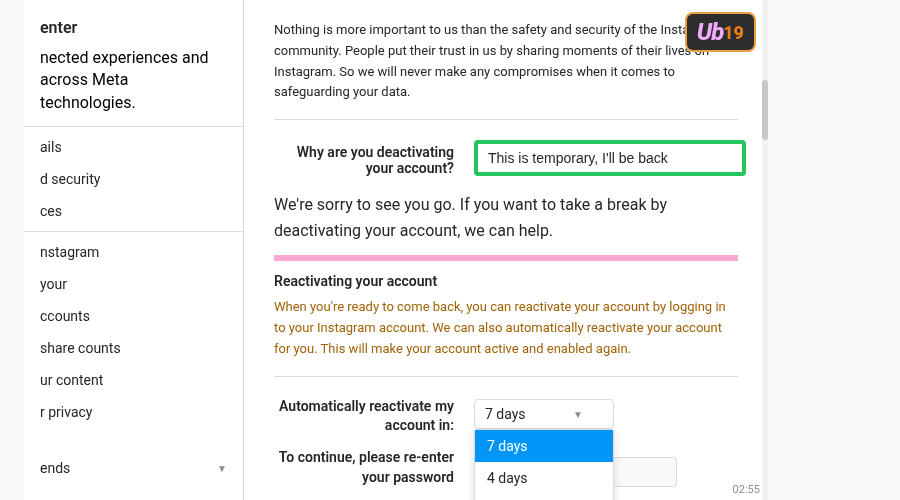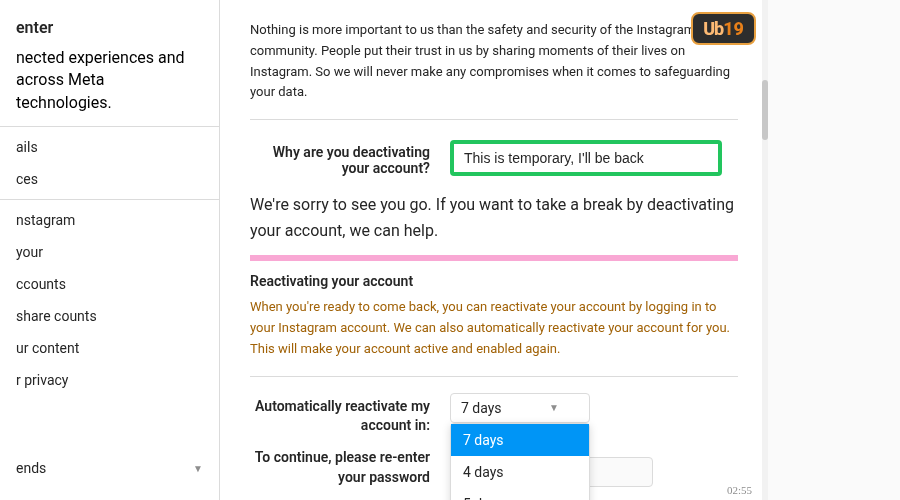--- a/index.html
+++ b/index.html
@@ -9,20 +9,21 @@
       background: #fafafa;
       color: #262626;
       overflow: hidden;
     }
     .page-wrapper {
       display: flex;
       width: 768px;
       height: 500px;
       background: #fafafa;
       position: relative;
+      padding-left: 24px;
     }
 
     
     .sidebar {
       width: 220px;
       min-width: 220px;
       background: #fff;
       border-right: 1px solid #dbdbdb;
       padding: 10px 0;
       overflow: hidden;
@@ -149,21 +150,21 @@
       color: #a16207;
       line-height: 1.6;
       margin-bottom: 16px;
       padding-bottom: 16px;
       border-bottom: 1px solid #dbdbdb;
     }
 
     
     .auto-reactivate-row {
       display: flex;
-      align-items: flex-start;
+      align-items: center;
       margin-bottom: 12px;
     }
     .auto-reactivate-label {
       width: 200px;
       min-width: 200px;
       text-align: right;
       padding-right: 20px;
       font-weight: 600;
       font-size: 14px;
       color: #262626;
@@ -260,39 +261,39 @@
       top: 12px;
       right: 12px;
       background: #2d2d2d;
       border: 2px solid #e8a040;
       border-radius: 8px;
       padding: 4px 10px;
       display: flex;
       align-items: center;
     }
     .logo-text-ub {
-      color: #fdba74;
+      color: #f0abfc;
       font-weight: 800;
-      font-size: 18px;
+      font-size: 24px;
       letter-spacing: -1px;
+      font-style: italic;
     }
     .logo-text-19 {
       color: #e8801a;
       font-weight: 800;
       font-size: 18px;
     }
 
     
     .timestamp {
       position: absolute;
       bottom: 4px;
-      right: 16px;
+      right: 8px;
       font-size: 11px;
       color: #8e8e8e;
-      font-family: Liberation Serif, serif;
     }
 
     
     .scroll-bar {
       position: absolute;
       right: 0;
       top: 0;
       width: 6px;
       height: 500px;
       background: #f2f2f2;
@@ -313,20 +314,23 @@
   <div class="sidebar">
     <div class="sidebar-section-title">enter</div>
     <div class="sidebar-description">
       <span>nected experiences and
 across Meta technologies.</span>
     </div>
     <div class="sidebar-divider"></div>
 
     <div class="sidebar-item">
       <span>ails</span>
+    </div>
+    <div class="sidebar-item">
+      <span>d security</span>
     </div>
     <div class="sidebar-item">
       <span>ces</span>
     </div>
 
     <div class="sidebar-divider"></div>
 
     <div class="sidebar-item">
       <span>nstagram</span>
     </div>

